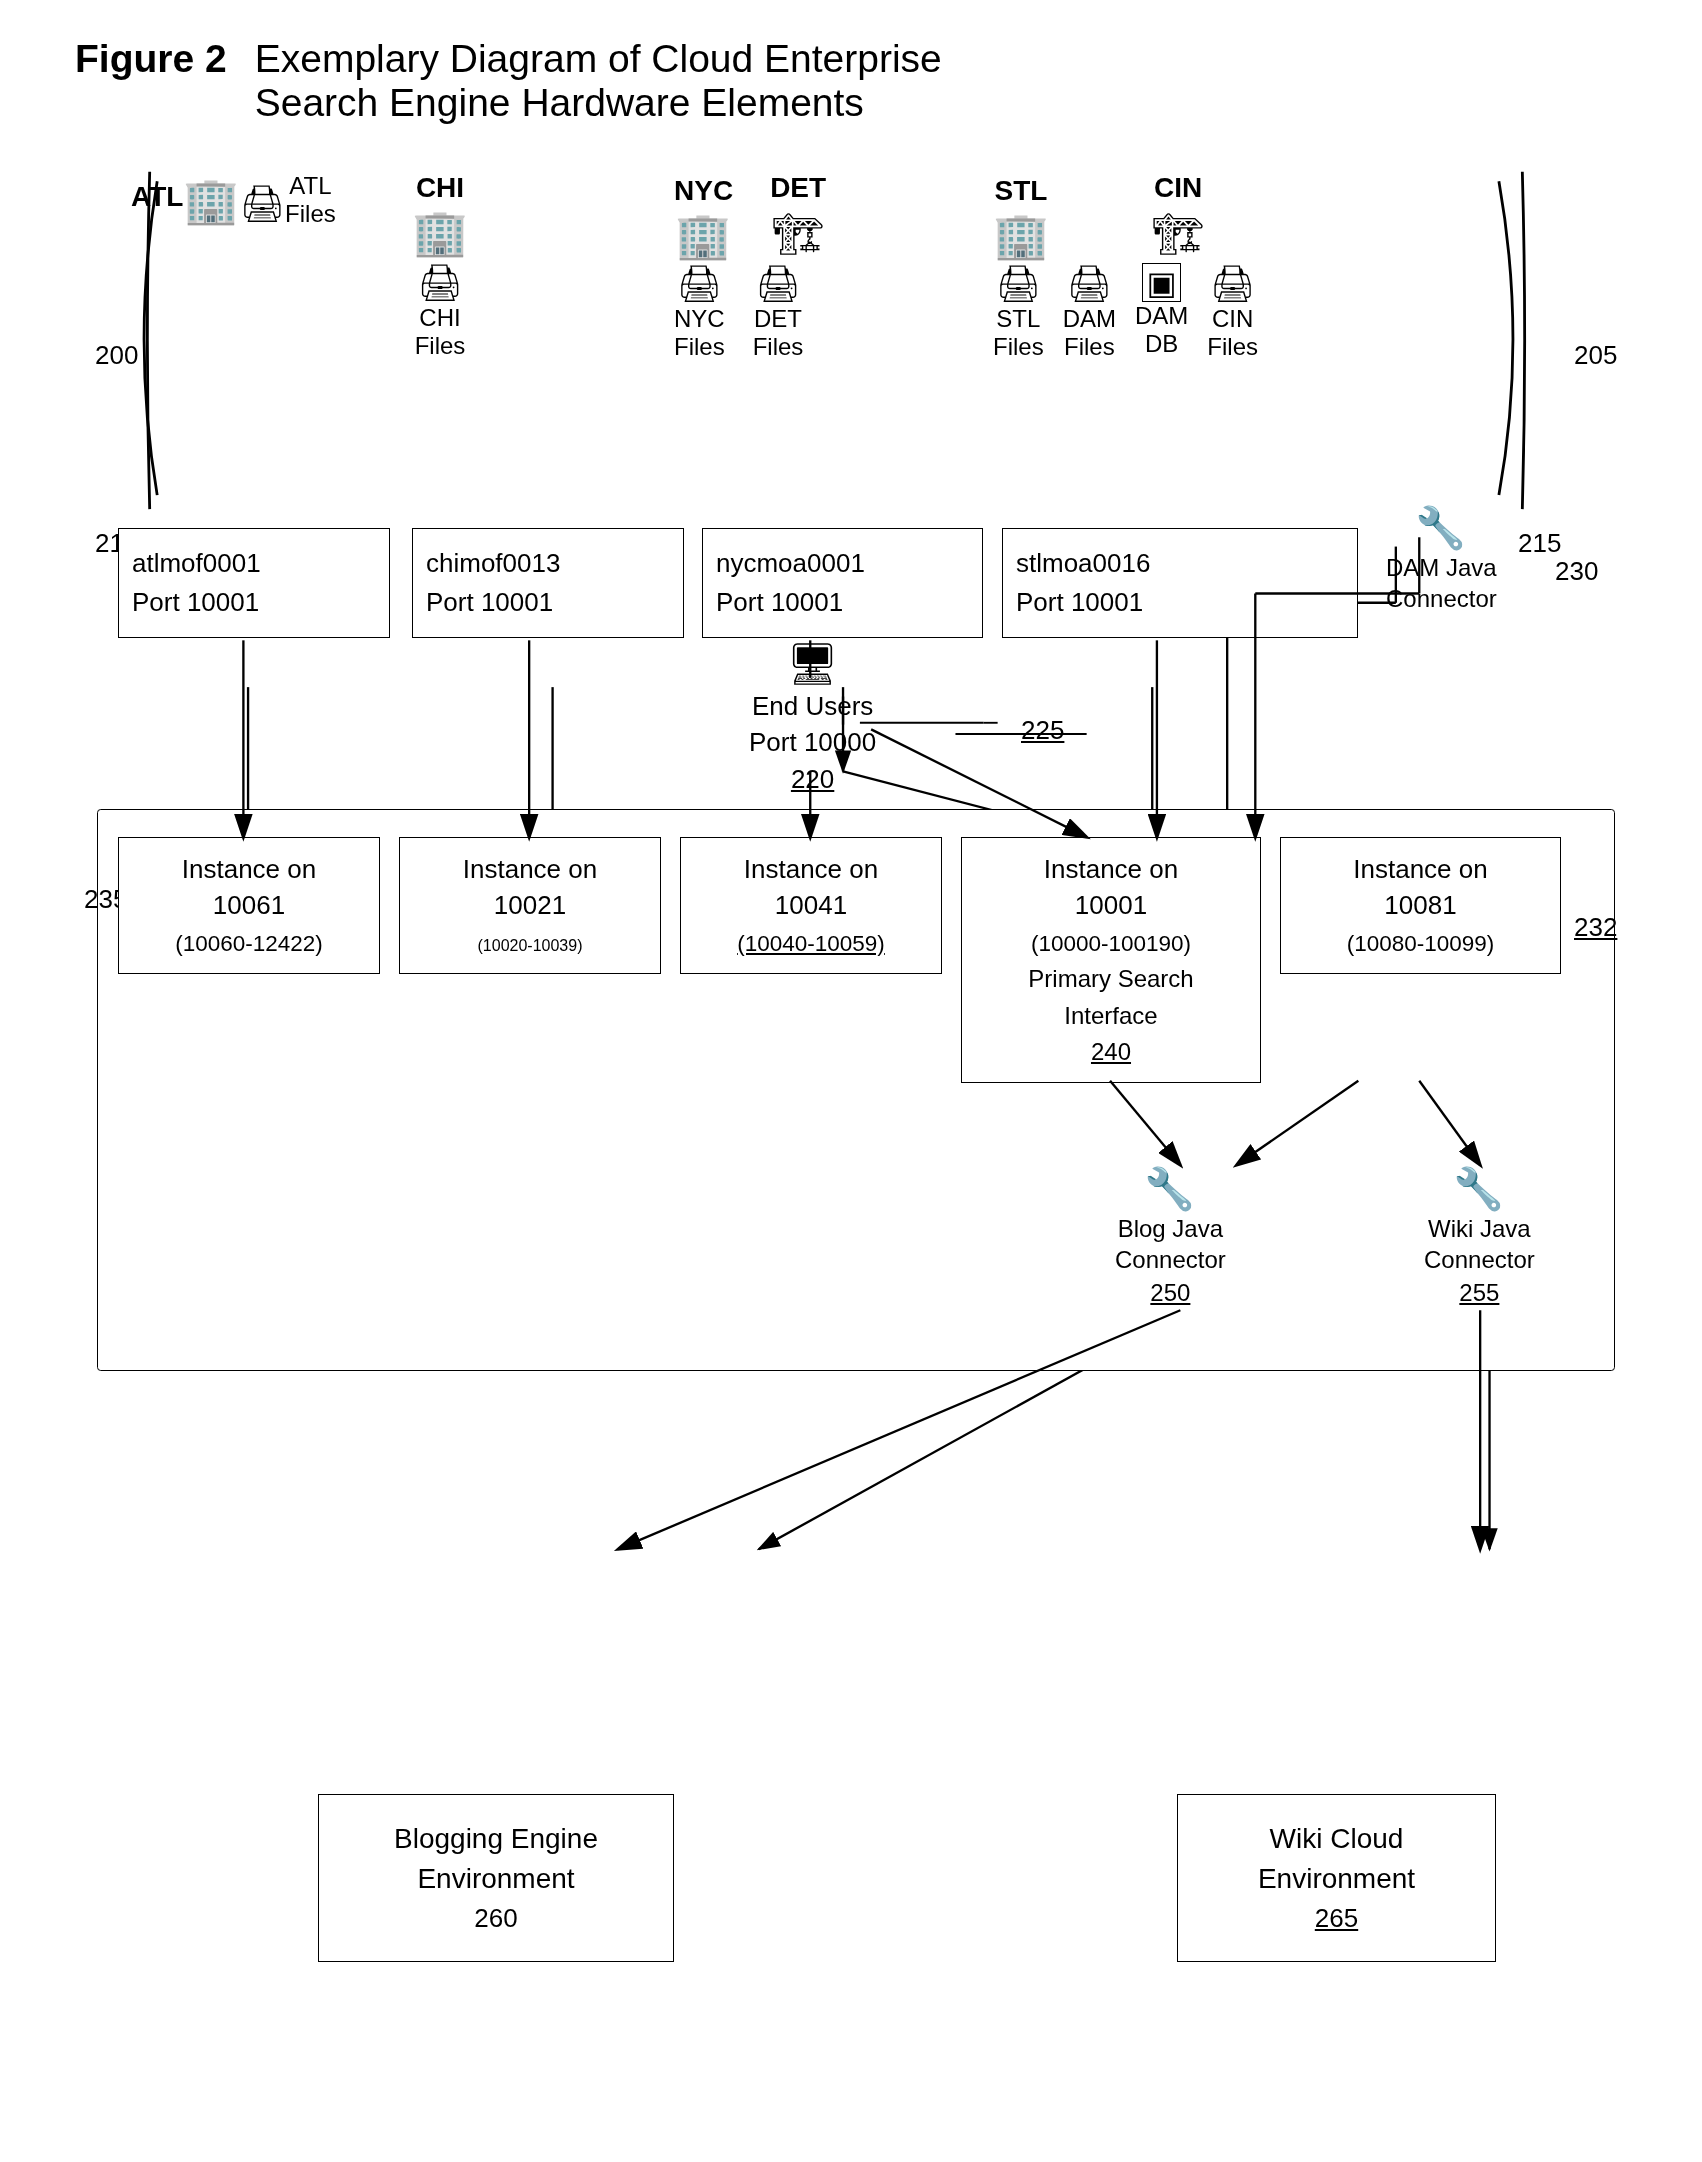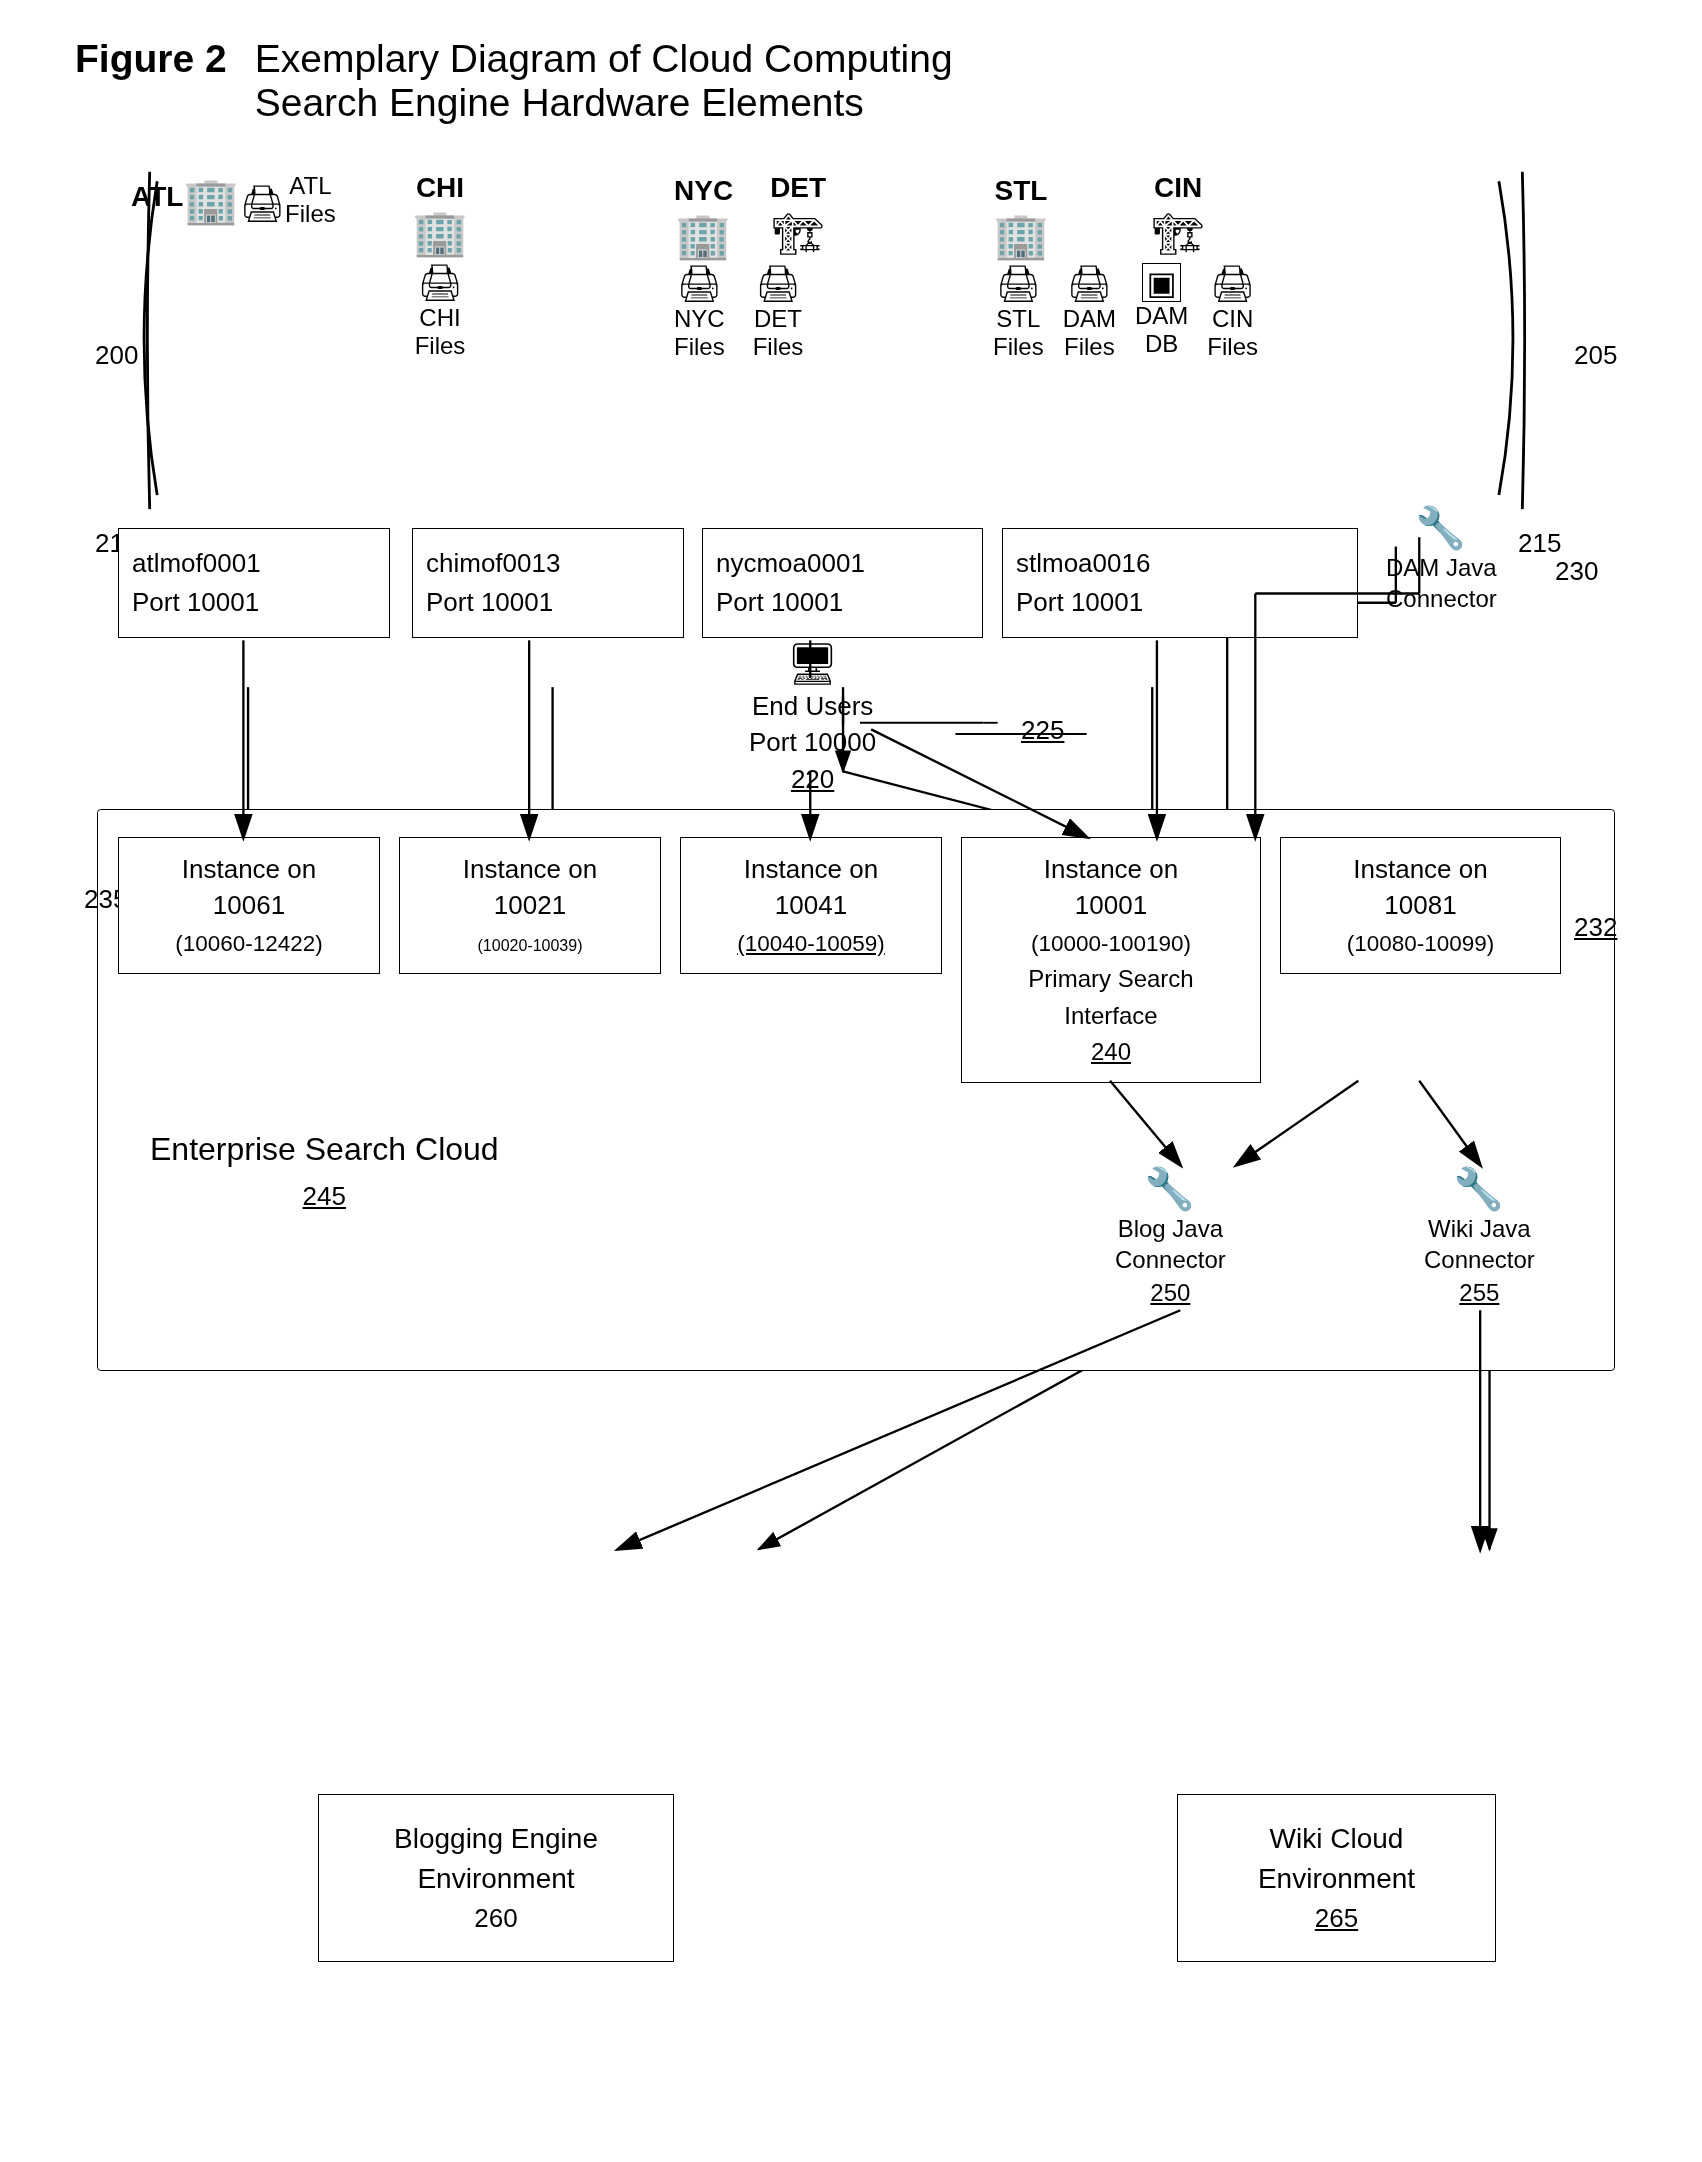--- a/index.html
+++ b/index.html
@@ -65,21 +65,21 @@
 
   </style>
 </head>
 <body>
 
 <div class="page-container">
 
   <div class="figure-title">
     <span class="figure-label">Figure 2</span>
     <div>
-      <div style="font-size:39px;">Exemplary Diagram of Cloud Computing</div>
+      <div style="font-size:39px;">Exemplary Diagram of Cloud Enterprise</div>
       <div style="font-size:39px;">Search Engine Hardware Elements</div>
     </div>
   </div>
 
   <div class="diagram-area">
 
     <svg class="svg-overlay" viewBox="0 0 1697 2050" preserveAspectRatio="none">
 
       <path d="M 100,20 Q 95,200 100,380" stroke="#000" stroke-width="3" fill="none"></path>
 
@@ -257,24 +257,20 @@
       <span style="font-size:24px; text-decoration:underline;text-align:center;">240</span>
     </div>
 
     <div style="position:absolute; top:684px; left:1224px; width:281px; border:1.9px solid #000; padding:13px 11.2px; font-size:26px; line-height:1.4; background:#fff; text-align:center;">
       Instance on<br>10081<br>
       <span style="font-size:22.5px;">(10080-10099)</span>
     </div>
 
     <div style="position:absolute; top:759px; left:1518px; font-size:26px; text-decoration:underline;">232</div>
 
-    <div style="position:absolute; top:974px; left:94px; font-size:32px; text-align:center; line-height:1.4;">
-      Enterprise Search Cloud<br>
-      <span style="text-decoration:underline; font-size:26px;">245</span>
-    </div>
 
     <div style="position:absolute; top:1012px; left:1059px; display:flex; flex-direction:column; align-items:center;">
       <div style="font-size:41px;">🔧</div>
       <div style="font-size:24px; text-align:center; line-height:1.3;">Blog Java<br>Connector</div>
       <div style="font-size:24px; text-decoration:underline; margin-top:3.7px;">250</div>
     </div>
 
     <div style="position:absolute; top:1012px; left:1368px; display:flex; flex-direction:column; align-items:center;">
       <div style="font-size:41px;">🔧</div>
       <div style="font-size:24px; text-align:center; line-height:1.3;">Wiki Java<br>Connector</div>

